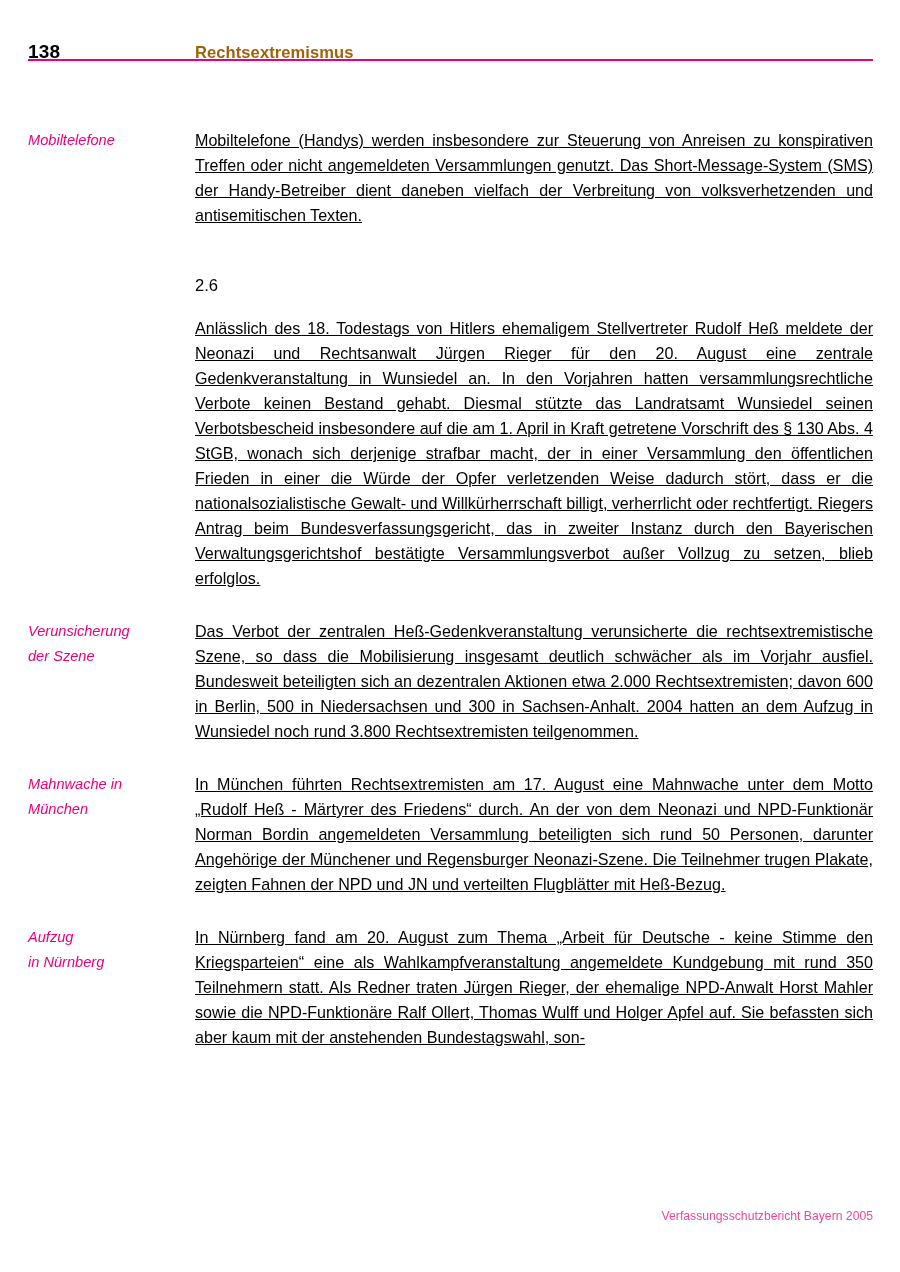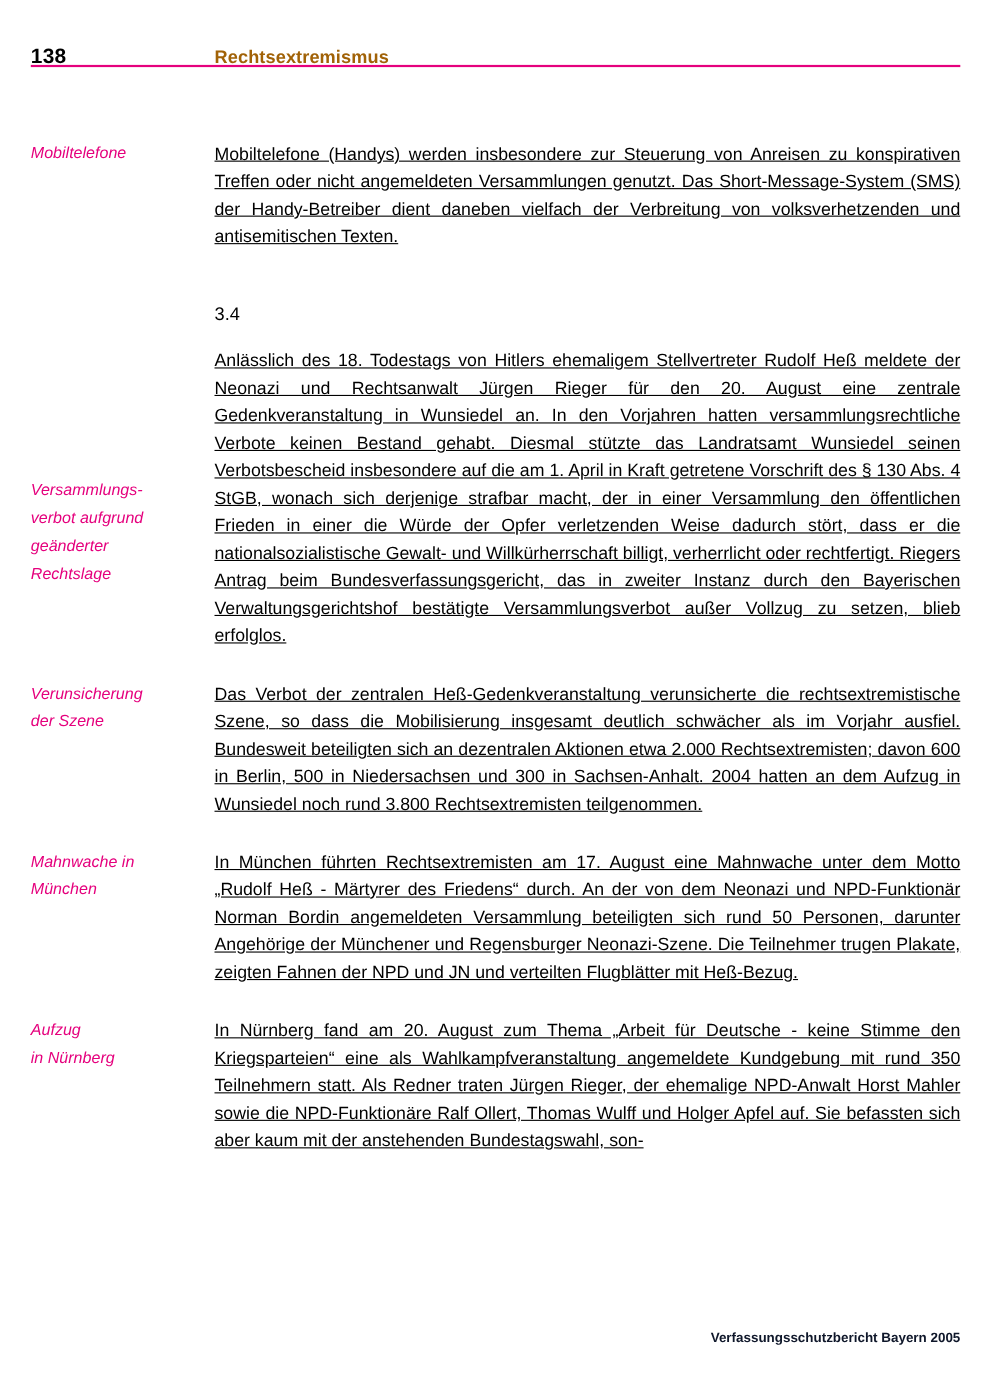--- a/index.html
+++ b/index.html
@@ -115,22 +115,21 @@
   }
 
   
   .footer {
     position: absolute;
     left: 28px;
     top: 1209px;
     width: 845px;
     text-align: right;
     font-size: 12.2px;
-    color: #0f172a;
-    font-weight: bold;
+    color: #ec4899;
   }
 </style>
 </head>
 <body>
 
 <div class="page">
 
   <div class="page-header">
     <div class="page-number">138</div>
     <div class="header-title">Rechtsextremismus</div>
@@ -143,27 +142,26 @@
       <div class="marginal">Mobiltelefone</div>
       <div class="body-col">
         <p>Mobiltelefone (Handys) werden insbesondere zur Steuerung von Anreisen zu konspirativen Treffen oder nicht angemeldeten Versammlungen genutzt. Das Short-Message-System (SMS) der Handy-Betreiber dient daneben vielfach der Verbreitung von volksverhetzenden und antisemitischen Texten.</p>
       </div>
     </div>
 
     <div class="spacer-28"></div>
     <div class="spacer-20"></div>
 
     <div class="section-heading">
-      <span class="section-num">3.4</span>
+      <span class="section-num">2.6</span>
     </div>
 
     <div class="spacer-20"></div>
 
     <div class="block">
-      <div class="marginal" style="top:118px;">Versammlungs-<br>verbot aufgrund<br>geänderter<br>Rechtslage</div>
       <div class="body-col">
         <p>Anlässlich des 18. Todestags von Hitlers ehemaligem Stellvertreter Rudolf Heß meldete der Neonazi und Rechtsanwalt Jürgen Rieger für den 20. August eine zentrale Gedenkveranstaltung in Wunsiedel an. In den Vorjahren hatten versammlungsrechtliche Verbote keinen Bestand gehabt. Diesmal stützte das Landratsamt Wunsiedel seinen Verbotsbescheid insbesondere auf die am 1. April in Kraft getretene Vorschrift des § 130 Abs. 4 StGB, wonach sich derjenige strafbar macht, der in einer Versammlung den öffentlichen Frieden in einer die Würde der Opfer verletzenden Weise dadurch stört, dass er die nationalsozialistische Gewalt- und Willkürherrschaft billigt, verherrlicht oder rechtfertigt. Riegers Antrag beim Bundesverfassungsgericht, das in zweiter Instanz durch den Bayerischen Verwaltungsgerichtshof bestätigte Versammlungsverbot außer Vollzug zu setzen, blieb erfolglos.</p>
       </div>
     </div>
 
     <div class="spacer-28"></div>
 
     <div class="block">
       <div class="marginal">Verunsicherung<br>der Szene</div>
       <div class="body-col">

